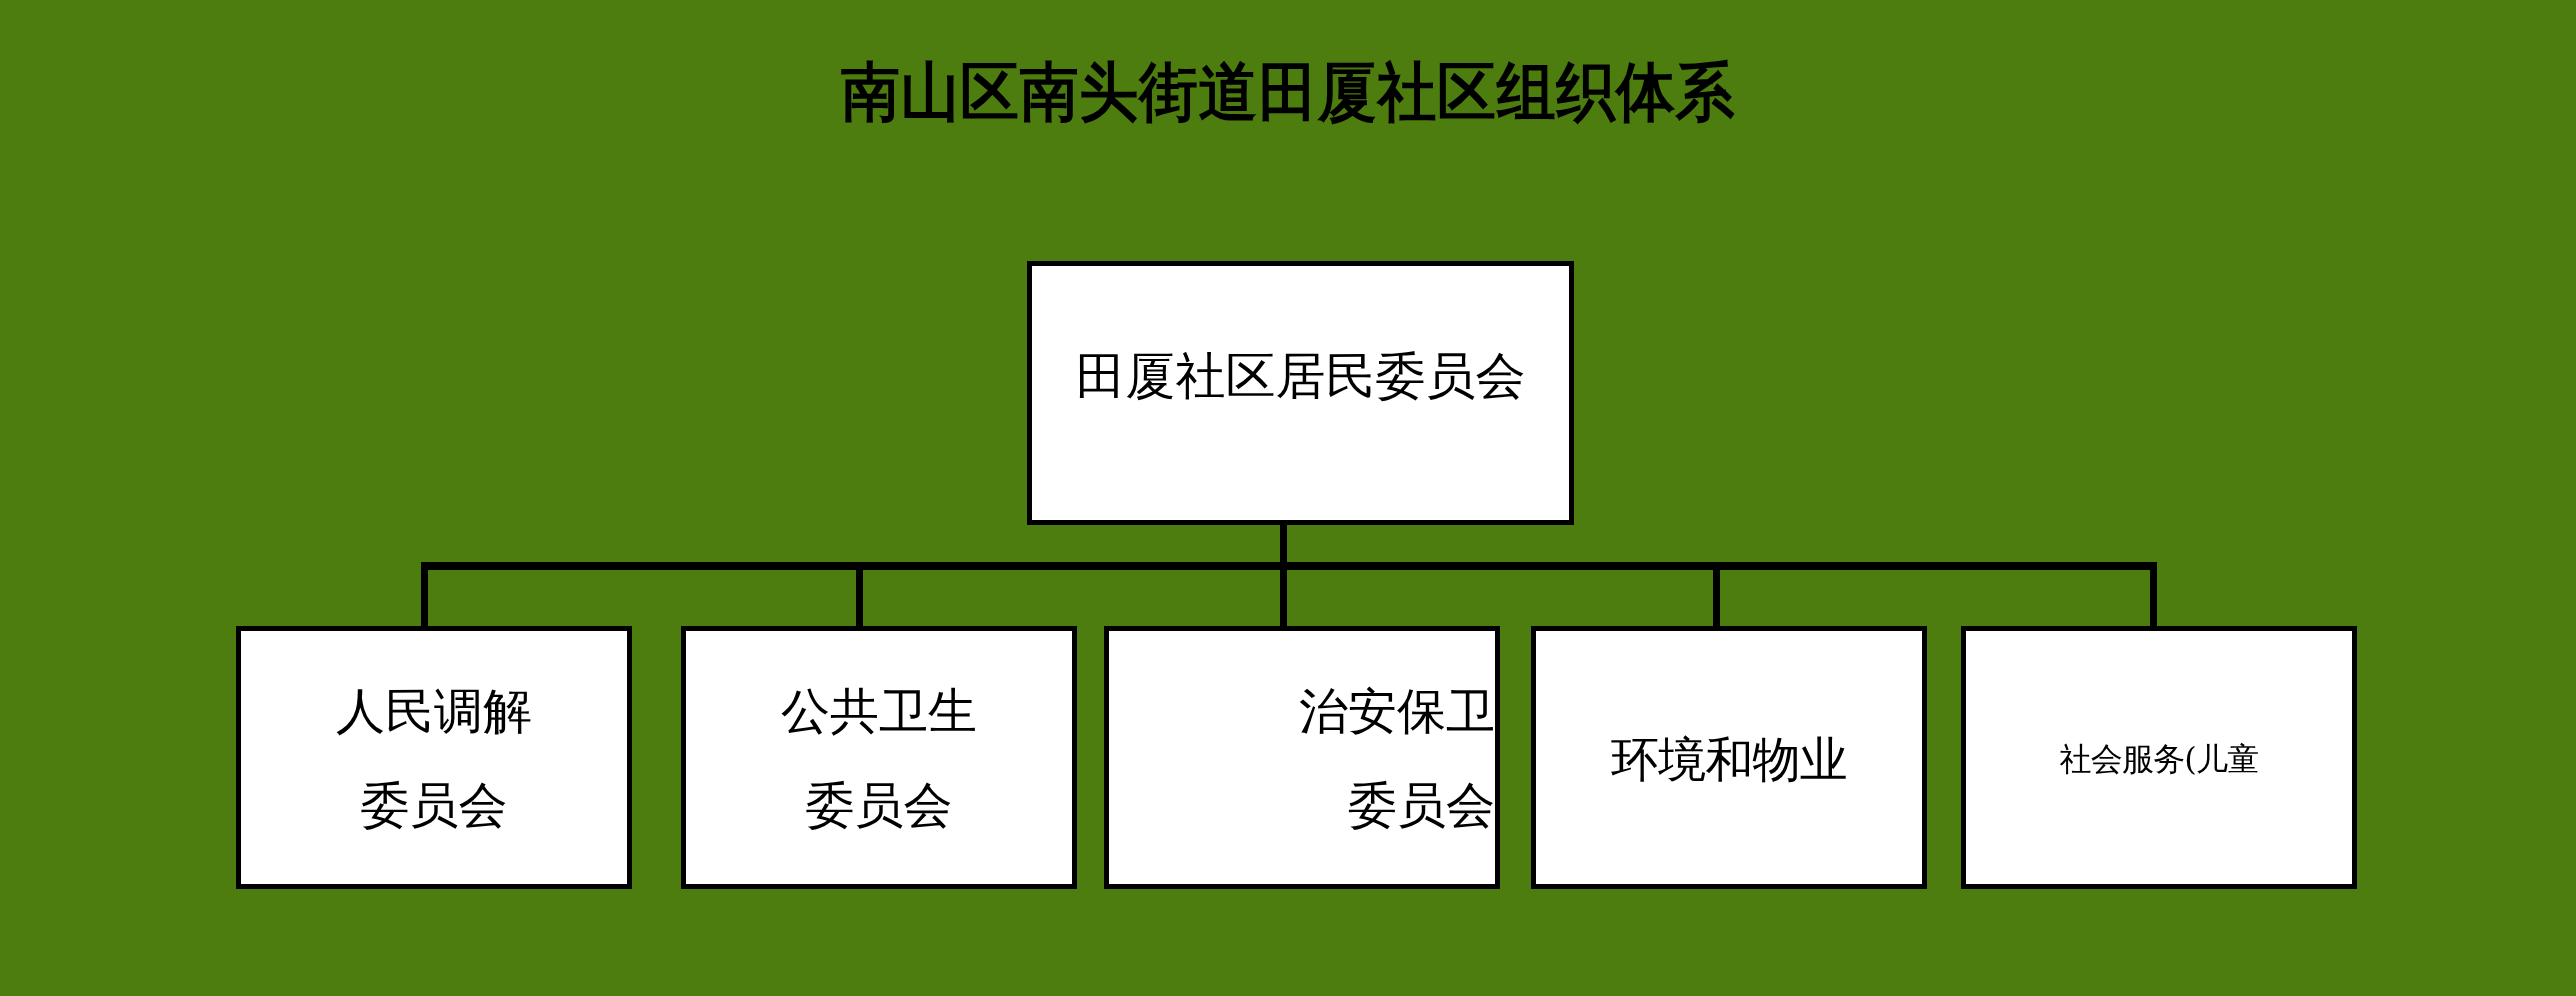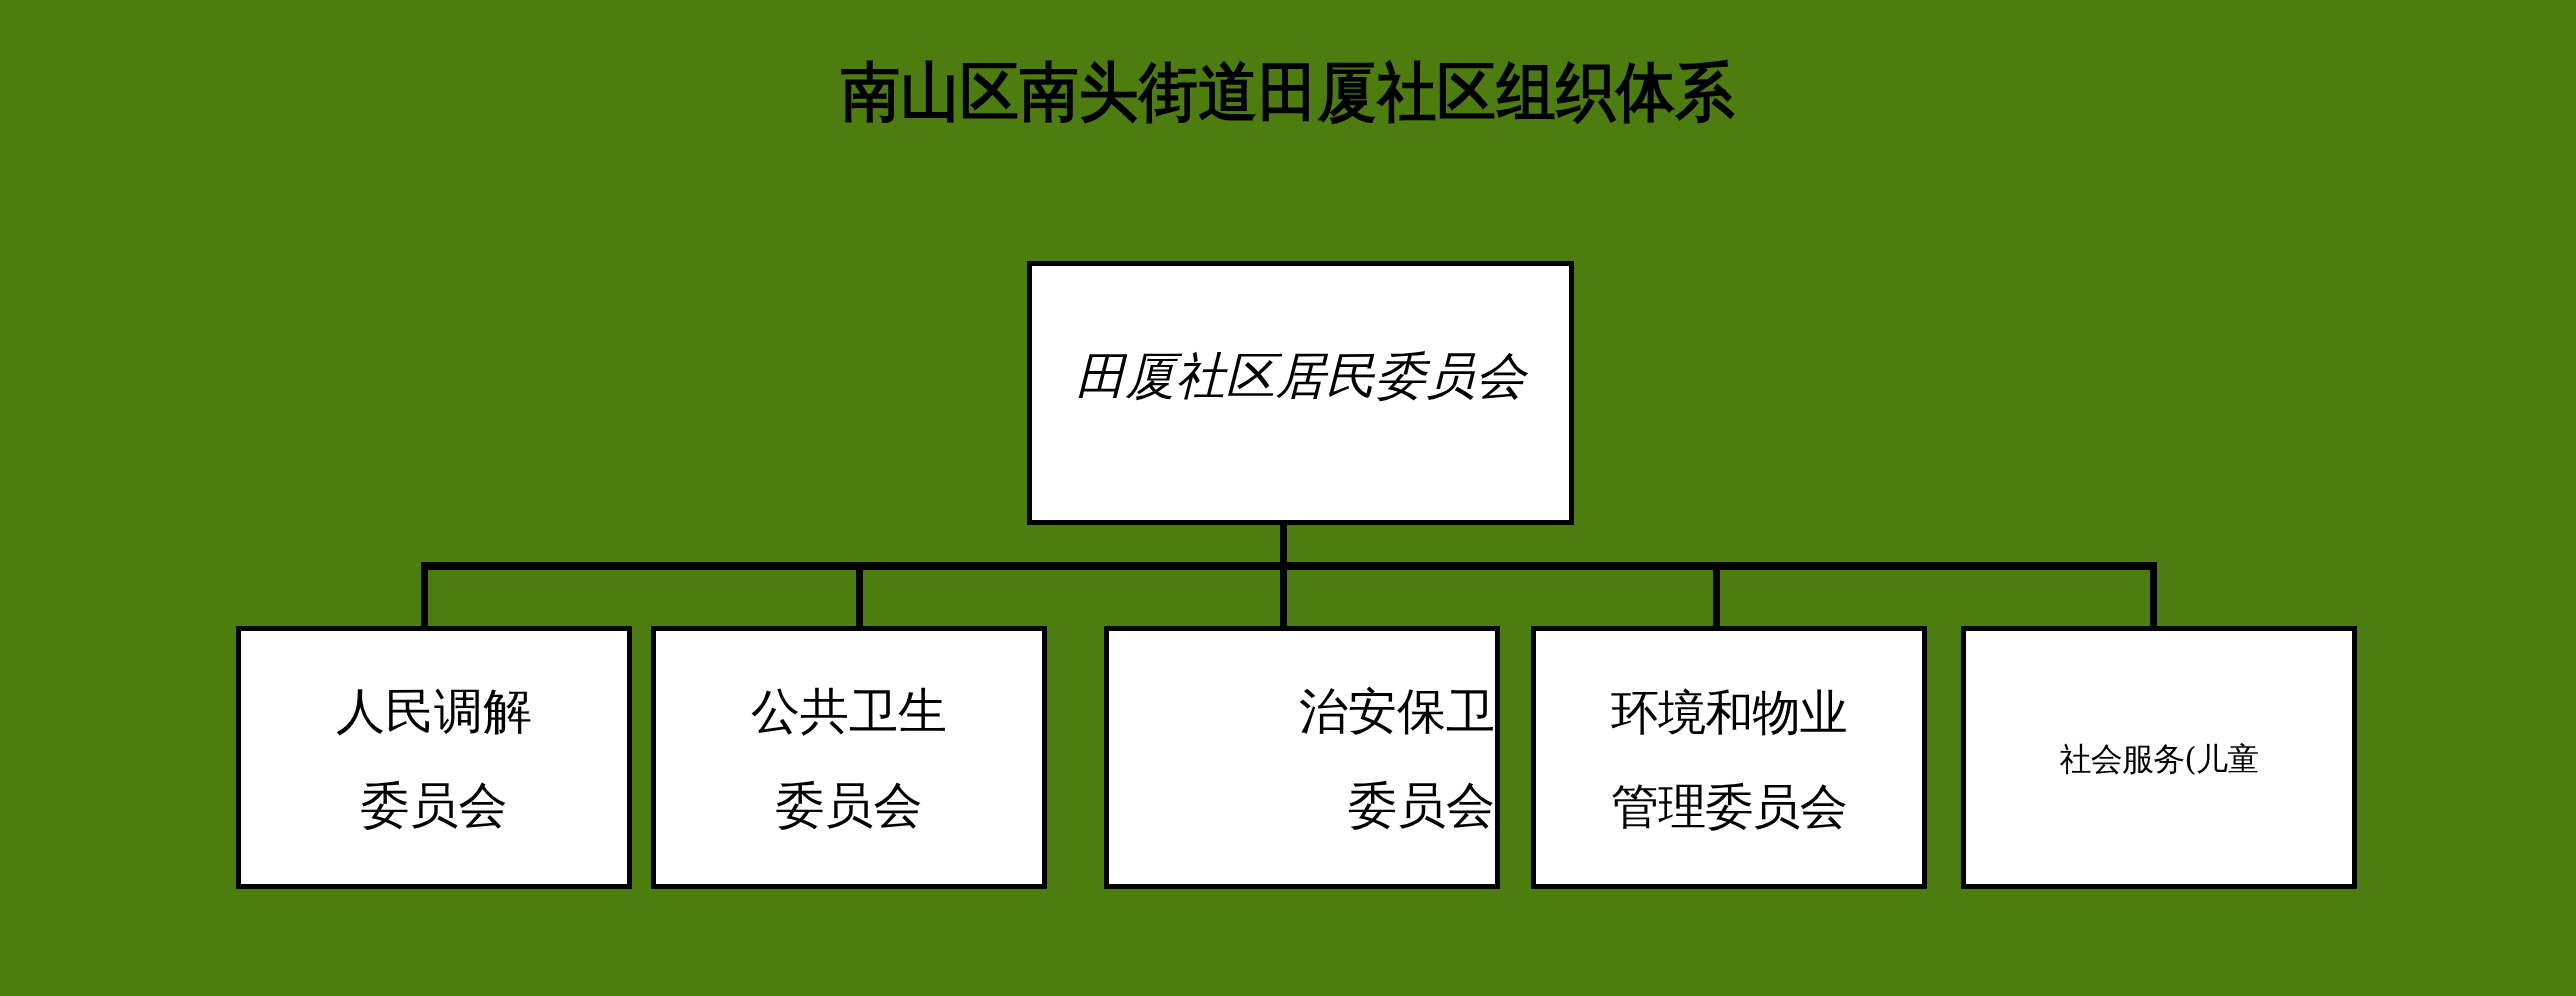--- a/index.html
+++ b/index.html
@@ -58,21 +58,20 @@
   }
 
   
   #node-root {
     left: 1027px;
     top: 261px;
     width: 547px;
     height: 264px;
     justify-content: flex-start;
     padding-top: 74px;
-    font-style: italic;
   }
   #node-root .node-line {
     font-size: 50px;
     line-height: 72px;
   }
 
   
   .child-box {
     top: 626px;
     height: 263px;
@@ -90,21 +89,21 @@
   }
   .child-box.overflow-text {
     overflow: visible;
   }
   .child-box.overflow-text .node-line {
     font-size: 32px;
     letter-spacing: -0.8px;
   }
 
   #node-c0 { left: 236px; }
-  #node-c1 { left: 651px; }
+  #node-c1 { left: 681px; }
   #node-c2 { left: 1104px; align-items: flex-end; }
   #node-c3 { left: 1531px; }
   #node-c4 { left: 1961px; }
 
   
   .conn {
     position: absolute;
     background: #000000;
   }
   .conn-v { width: 6.7px; }
@@ -150,21 +149,20 @@
     <div class="node-line">委员会</div>
   </div>
 
   <div class="node-box child-box" id="node-c2">
     <div class="node-line">治安保卫</div>
     <div class="node-line">委员会</div>
   </div>
 
   <div class="node-box child-box wide-text" id="node-c3">
     <div class="node-line">环境和物业</div>
-    <div class="node-line">管理委员会</div>
   </div>
 
   <div class="node-box child-box overflow-text" id="node-c4">
     <div class="node-line">社会服务(儿童</div>
   </div>
 
 </div>
 
 
 </body></html>

